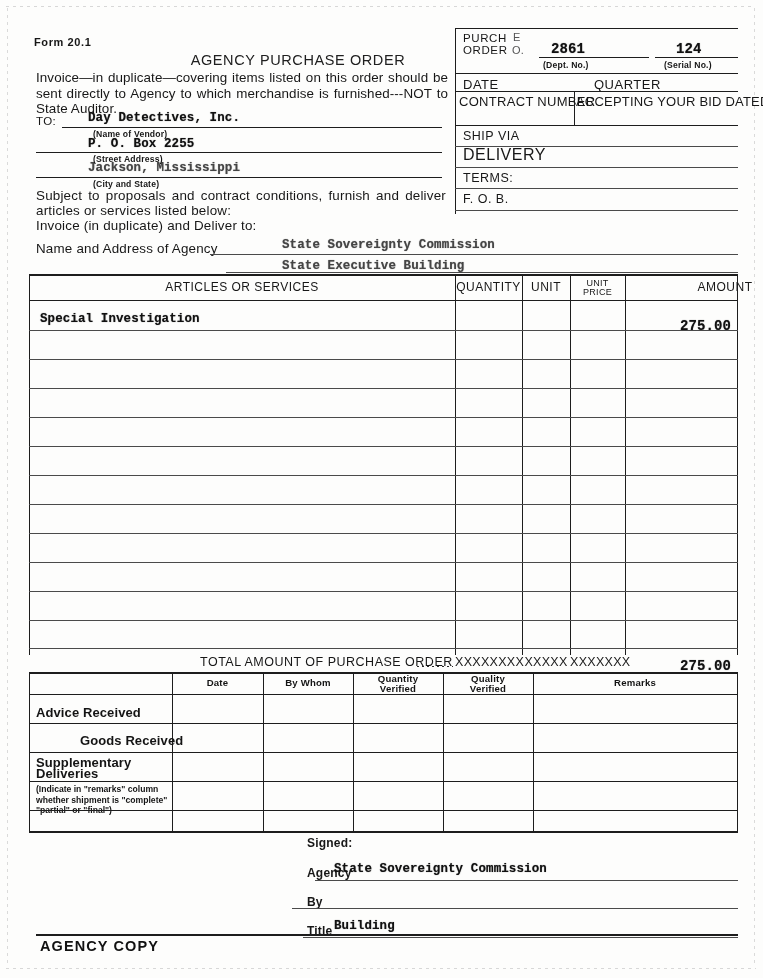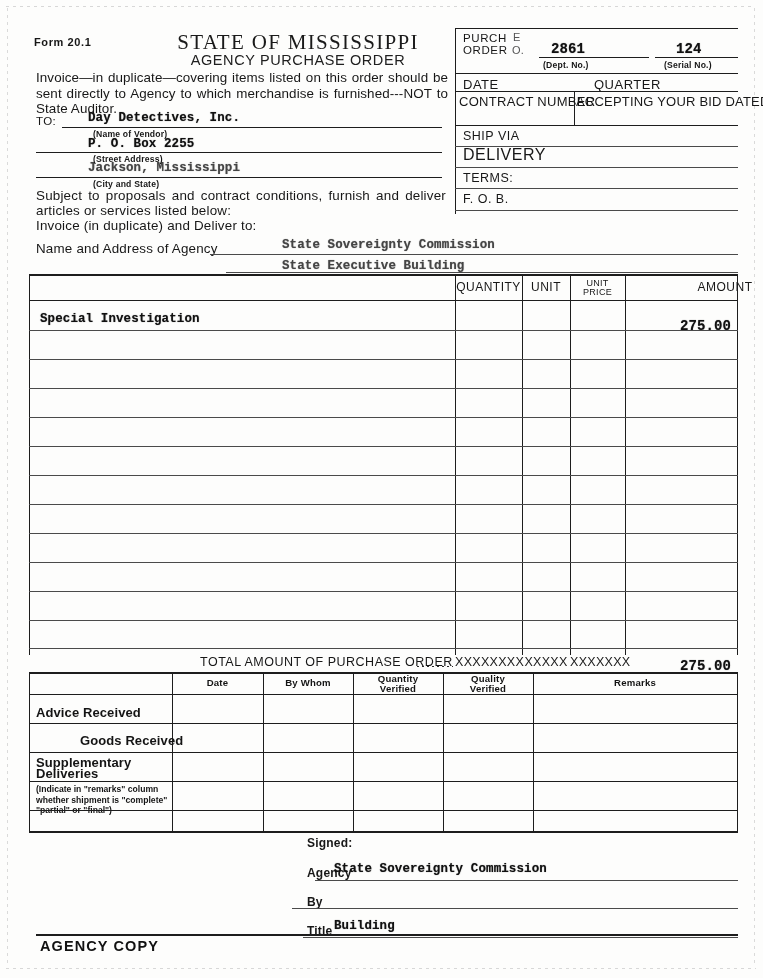--- a/index.html
+++ b/index.html
@@ -199,21 +199,20 @@
 <body>
 
 <div id="scan">
 
   <div class="scan-edge top"></div>
   <div class="scan-edge bottom"></div>
   <div class="scan-edge vert-l"></div>
   <div class="scan-edge vert-r"></div>
 
   <div class="form-no">Form 20.1</div>
-  <div class="title-main">STATE OF MISSISSIPPI</div>
   <div class="title-sub">AGENCY PURCHASE ORDER</div>
   <div class="para">Invoice—in duplicate—covering items listed on this order should be sent directly to Agency to which merchandise is furnished---NOT to State Auditor.</div>
 
   <div class="vrule" style="left:455px; top:28px; height:186px;"></div>
 
   <div class="rule" style="left:455px; top:28px; width:283px;"></div>
 
   <div class="lbl" style="left:463px; top:32px; font-size:11.5px; letter-spacing:.6px;">PURCH</div>
   <div class="lbl" style="left:463px; top:44px; font-size:11.5px; letter-spacing:.6px;text-align:right;">ORDER</div>
   <div class="lbl" style="left:513px; top:31px; font-size:11px; color:#555;">E</div>
@@ -268,20 +267,21 @@
 
   <div class="lbl" style="left:36px; top:241px; font-size:13.4px;">Name and Address of Agency</div>
   <div class="typed faded" style="left:282px; top:238px;">State Sovereignty Commission</div>
   <div class="rule soft" style="left:210px; top:254px; width:528px;"></div>
 
   <div class="typed faded" style="left:282px; top:259px;">State Executive Building</div>
   <div class="rule soft" style="left:226px; top:272px; width:512px;"></div>
 
   <div class="rule thick" style="left:29px; top:274px; width:709px;"></div>
 
+  <div class="th" style="left:29px; top:280px; width:426px;">ARTICLES OR SERVICES</div>
   <div class="th" style="left:455px; top:280px; width:67px;">QUANTITY</div>
   <div class="th" style="left:522px; top:280px; width:48px;">UNIT</div>
   <div class="th two" style="left:570px; top:279px; width:55px;">UNIT</div>
   <div class="th two" style="left:570px; top:288px; width:55px;">PRICE</div>
   <div class="th" style="left:625px; top:280px; width:128px;margin-left:36px;">AMOUNT</div>
 
   <div class="rule" style="left:29px; top:300px; width:709px;"></div>
 
   <div class="vrule" style="left:455px; top:276px; height:379px;"></div>
   <div class="vrule" style="left:522px; top:276px; height:379px;"></div>

